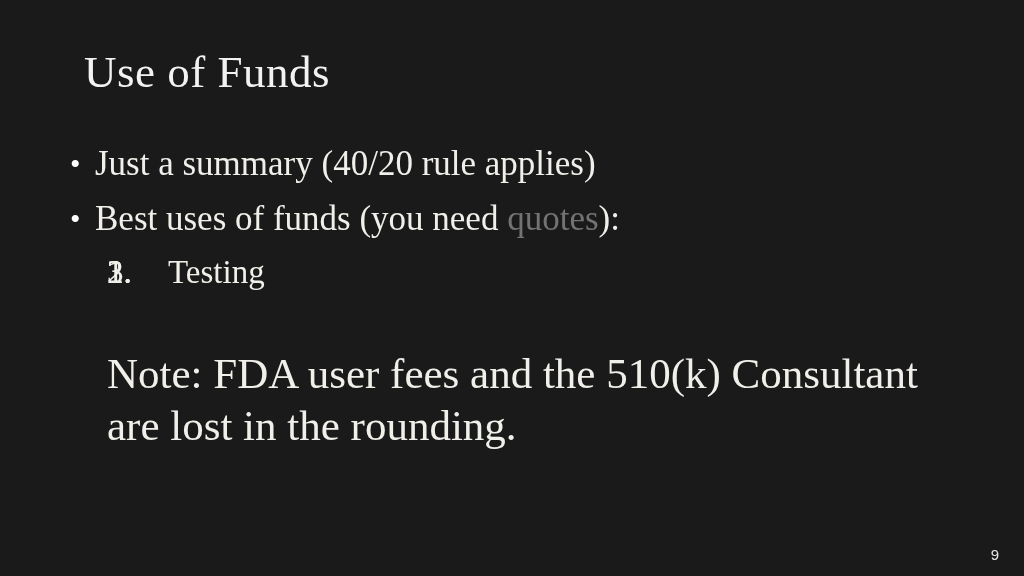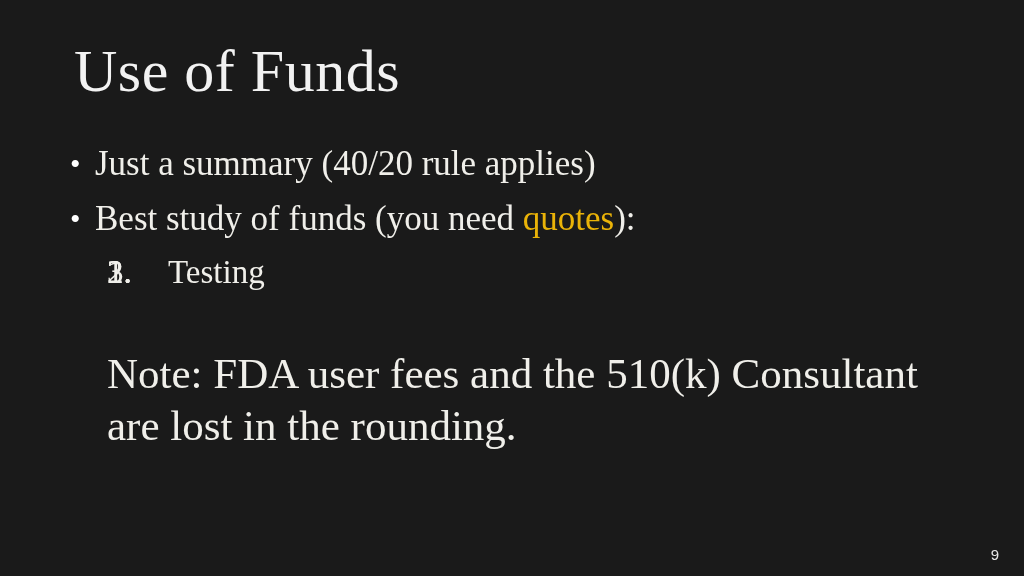--- a/index.html
+++ b/index.html
@@ -21,27 +21,27 @@
     height: 576px;
     background: #1a1a1a;
     box-sizing: border-box;
   }
 
   
   .slide-title {
     position: absolute;
     left: 70px;
     top: 33px;
-    font-size: 60px;
+    font-size: 45px;
     line-height: 1.15;
     color: #f2f2f2;
     letter-spacing: 0.5px;
     white-space: nowrap;
     font-weight: normal;
-    margin: 4px;
+    margin: 14px;
   }
 
   
   .body-block {
     position: absolute;
     left: 0;
     top: 136px;
     width: 1024px;
   }
 
@@ -59,21 +59,21 @@
     left: 70px;
     top: 0;
     width: 14px;
     text-align: left;
     font-size: 30px;
     line-height: 55px;
     color: #ffffff;
   }
 
   .highlight-yellow {
-    color: #eab308;
+    color: #737373;
   }
 
   
   .num-list {
     margin: 0;
     padding: 0;
     list-style: none;
   }
 
   .num-item {
@@ -125,21 +125,21 @@
 
   <div class="body-block">
 
     <div class="bullet-row">
       <span class="bullet-dot">•</span>
       <span>Just a summary (40/20 rule applies)</span>
     </div>
 
     <div class="bullet-row">
       <span class="bullet-dot">•</span>
-      <span>Best study of funds (you need </span><span class="highlight-yellow">quotes</span><span>):</span>
+      <span>Best uses of funds (you need </span><span class="highlight-yellow">quotes</span><span>):</span>
     </div>
 
     <ol class="num-list">
       <li class="num-item">
         <span class="num-marker">1.</span>
       </li>
       <li class="num-item">
         <span class="num-marker">2.</span>
       </li>
       <li class="num-item">

